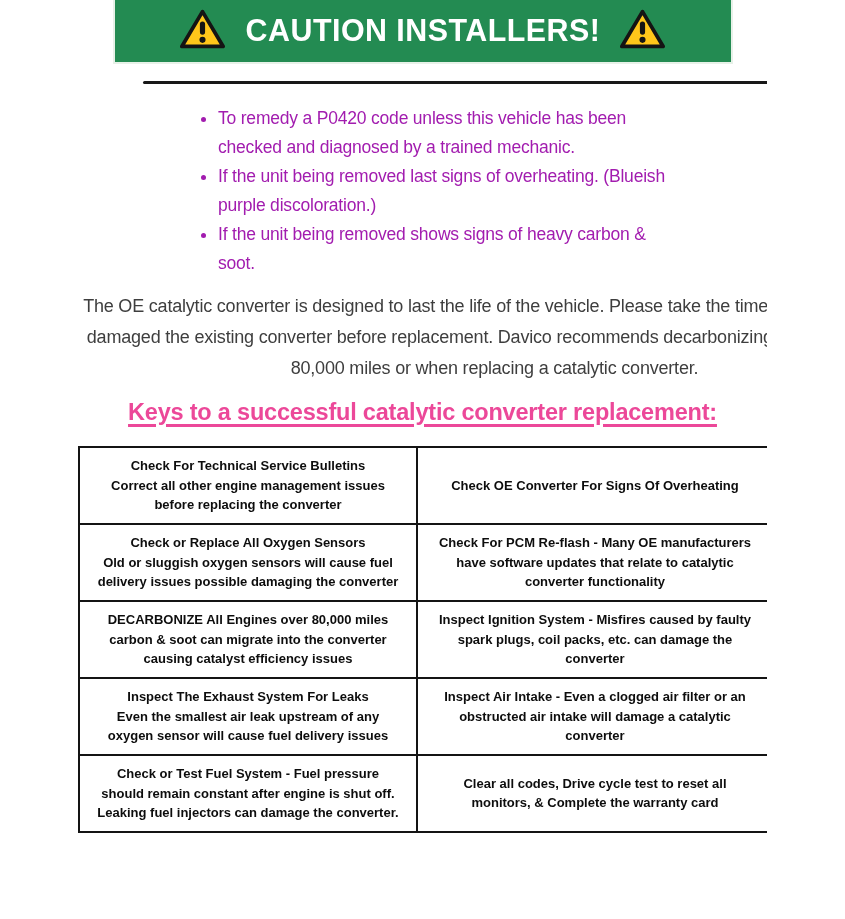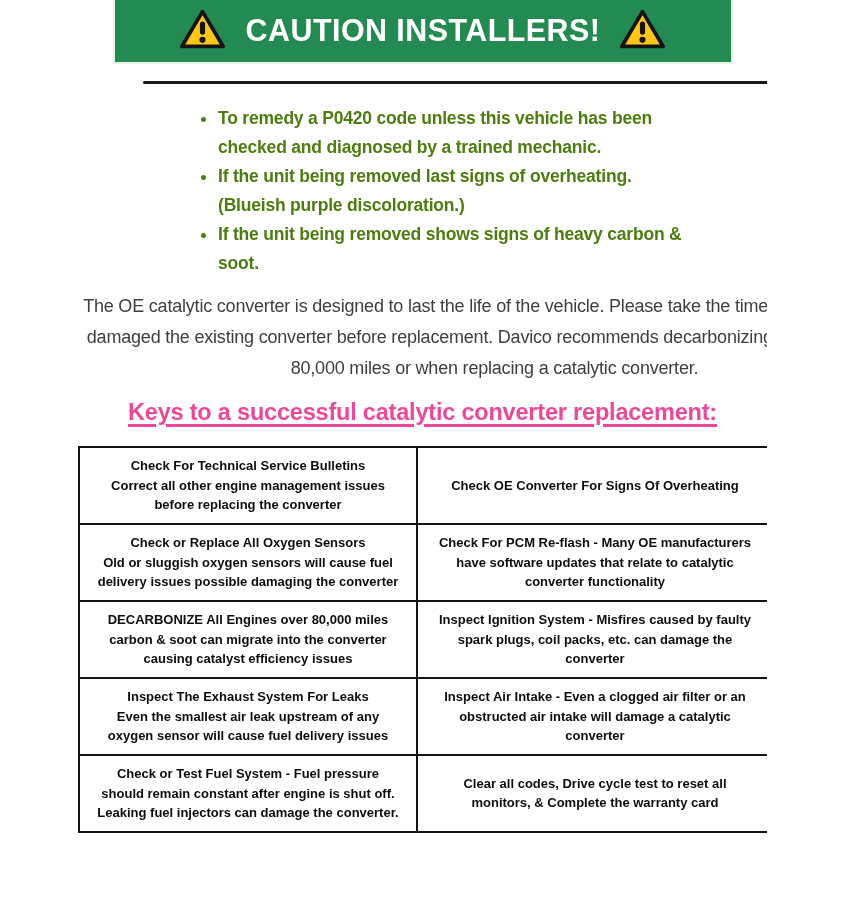--- a/index.html
+++ b/index.html
@@ -63,22 +63,22 @@
     border-radius: 2px;
   }
 
   
   .warning-list {
     margin: 20px 80px 0 140px;
     list-style: disc;
   }
   .warning-list li {
     font-size: 17.5px;
-    font-weight: 700;
-    color: #4d7c0f;
+    font-weight: 400;
+    color: #a21caf;
     line-height: 29px;
     letter-spacing: -0.2px;
     margin-bottom: 0;
   }
 
   
   .info-paragraph {
     margin: 13px auto 0;
     width: 833px;
     text-align: center;

